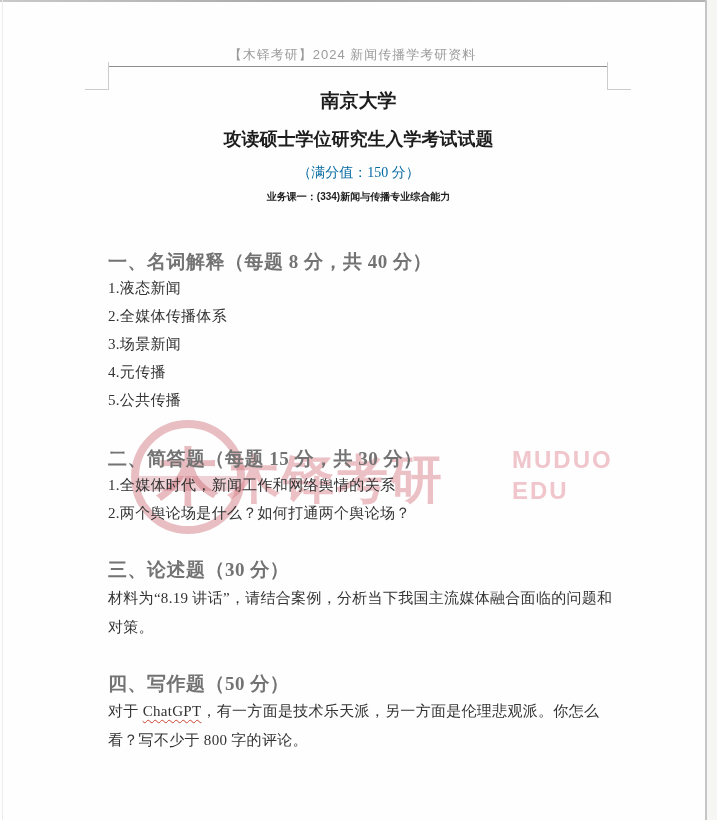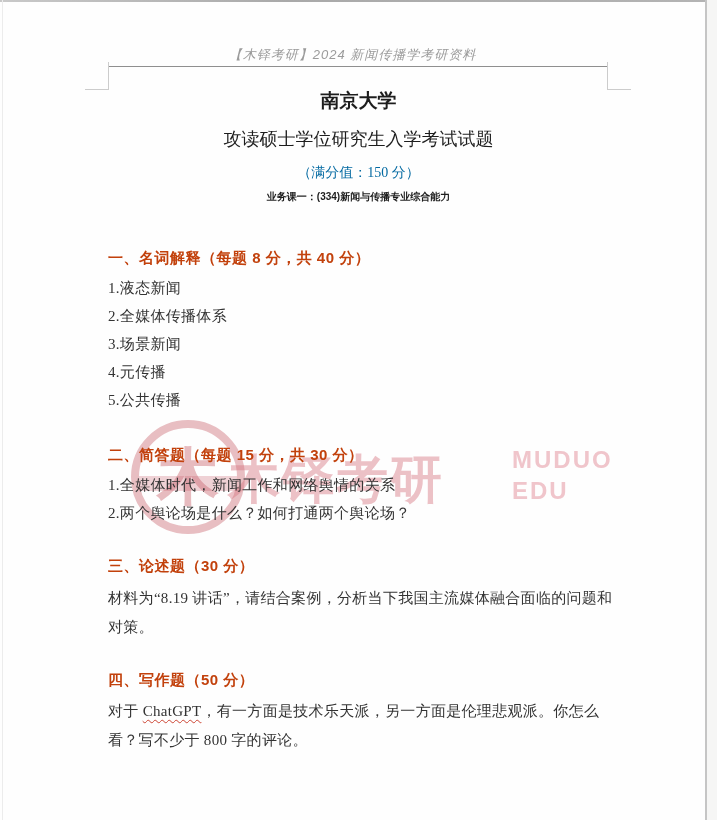--- a/index.html
+++ b/index.html
@@ -20,40 +20,39 @@
   .edge-right { position: absolute; top: 0; left: 705px; width: 2px; height: 820px; background: #c5c5c5; }
   .edge-right-pane { position: absolute; top: 0; left: 707px; width: 10px; height: 820px; background: #f6f6f5; }
   .edge-left  { position: absolute; top: 0; left: 2px; width: 1px; height: 820px; background: #ececec; }
 
   
   .hdr-text {
     position: absolute; top: 46px; left: 0; width: 705px;
     text-align: center; font-size: 13px; color: #9b9b9b;
     font-family: "Liberation Sans", "DejaVu Sans", sans-serif;
     letter-spacing: 1px;
-    font-style: italic;
   }
   .hdr-rule { position: absolute; top: 66px; left: 108px; width: 499px; height: 1px; background: #8f8f8f; }
   .crop { position: absolute; background: #cccccc; }
   .crop-l-v { left: 108px; top: 62px; width: 1px; height: 28px; }
   .crop-l-h { left: 85px;  top: 89px; width: 24px; height: 1px; }
   .crop-r-v { left: 607px; top: 62px; width: 1px; height: 28px; }
   .crop-r-h { left: 607px; top: 89px; width: 24px; height: 1px; }
 
   
   .c-line { position: absolute; left: 0; width: 717px; text-align: center; color: #1d1d1d; }
   .t-univ   { top: 88px;  font-size: 19px; font-weight: bold; font-family: "Liberation Sans", sans-serif; }
-  .t-exam   { top: 127px; font-size: 18px; font-weight: normal; font-family: "Liberation Sans", sans-serif; }
+  .t-exam   { top: 127px; font-size: 18px; font-weight: bold; font-family: "Liberation Sans", sans-serif; }
   .t-score  { top: 164px; font-size: 14px; color: #0369a1; }
   .t-course { top: 190px; font-size: 10px; font-weight: bold; font-family: "Liberation Sans", sans-serif; }
 
   
   .heading {
-    position: absolute; left: 108px; font-size: 15px; font-weight: bold;
-    color: #c2410c; font-family: Liberation Sans, sans-serif; letter-spacing: .5px;
+    position: absolute; left: 108px; font-size: 19px; font-weight: bold;
+    color: #737373; font-family: Liberation Serif, serif; letter-spacing: .5px;
   }
   .item {
     position: absolute; left: 108px; font-size: 15px; color: #333333; letter-spacing: .3px;
   }
   .para {
     position: absolute; left: 108px; width: 512px; font-size: 15px;
     color: #333333; line-height: 29px; letter-spacing: .3px;
   }
   .content { position: relative; z-index: 2; }
 

